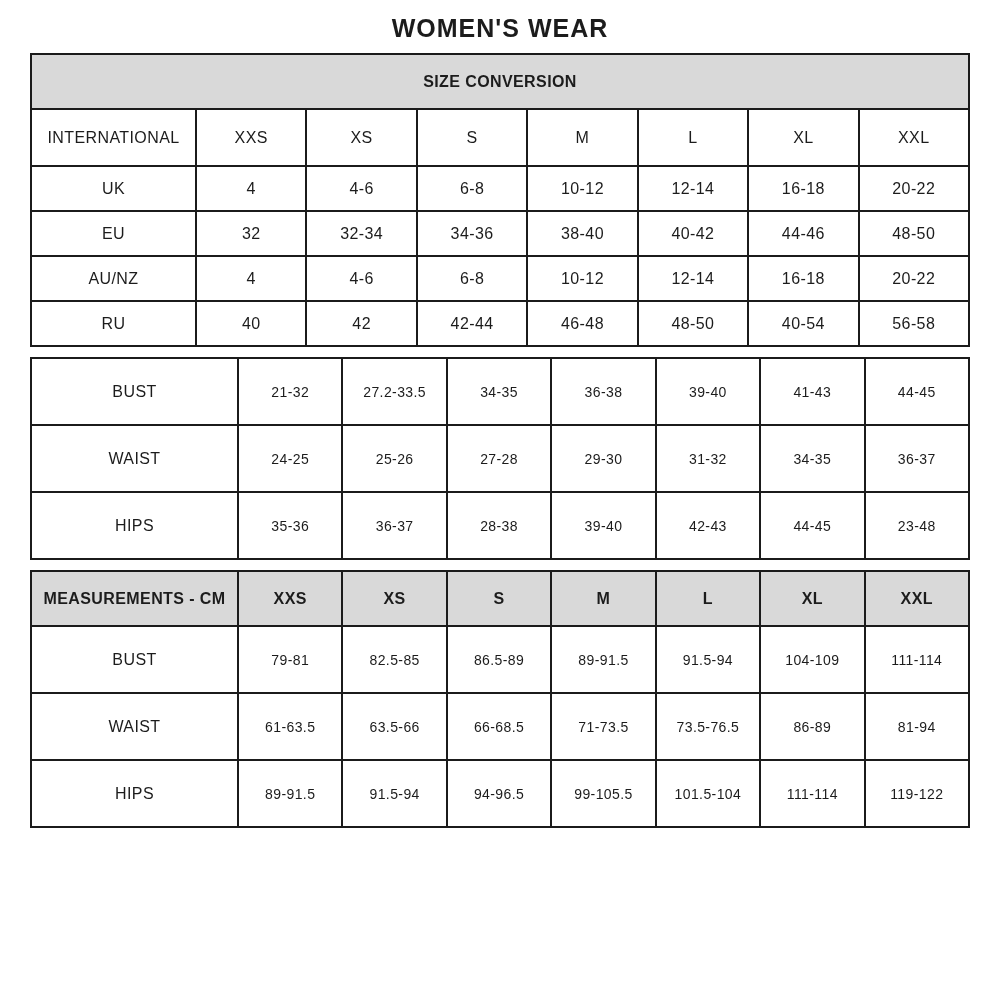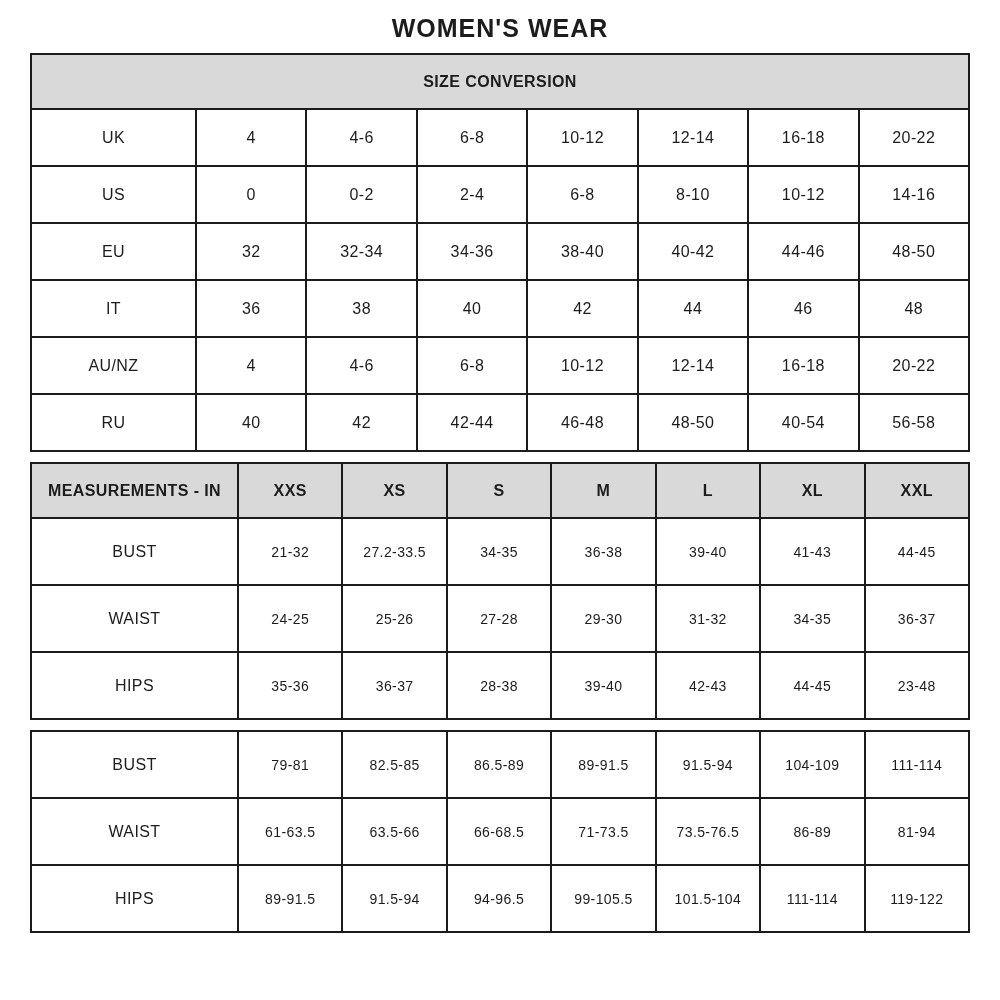--- a/index.html
+++ b/index.html
@@ -41,21 +41,21 @@
   }
   
   .section-header td, .section-header th {
     background: #d9d9d9;
     font-weight: 700;
     font-size: 16px;
     height: 55px;
   }
   
   .size-table .head-row td { height: 57px; font-size: 16px; }
-  .size-table .data-row td { height: 57px; font-size: 16px; }
+  .size-table .data-row td { height: 45px; font-size: 16px; }
   
   .meas-table .data-row td { height: 67px; font-size: 14px; }
   .meas-table .data-row td.row-label { font-size: 16px; }
 </style>
 </head>
 <body>
 
 <div class="page">
 
   <div class="page-title">WOMEN'S WEAR</div>
@@ -67,62 +67,52 @@
         <col>
         <col>
         <col>
         <col>
         <col>
         <col>
     </colgroup>
     <tbody>
       <tr class="section-header">
         <td colspan="8">SIZE CONVERSION</td>
+      </tr>
+      <tr class="head-row">
+        <td>INTERNATIONAL</td>
+        <td>XXS</td>
+        <td>XS</td>
+        <td>S</td>
+        <td>M</td>
+        <td>L</td>
+        <td>XL</td>
+        <td>XXL</td>
       </tr>
       <tr class="data-row">
         <td class="row-label">UK</td>
         <td>4</td>
         <td>4-6</td>
         <td>6-8</td>
         <td>10-12</td>
         <td>12-14</td>
         <td>16-18</td>
         <td>20-22</td>
       </tr>
       <tr class="data-row">
-        <td class="row-label">US</td>
-        <td>0</td>
-        <td>0-2</td>
-        <td>2-4</td>
-        <td>6-8</td>
-        <td>8-10</td>
-        <td>10-12</td>
-        <td>14-16</td>
-      </tr>
-      <tr class="data-row">
         <td class="row-label">EU</td>
         <td>32</td>
         <td>32-34</td>
         <td>34-36</td>
         <td>38-40</td>
         <td>40-42</td>
         <td>44-46</td>
         <td>48-50</td>
       </tr>
       <tr class="data-row">
-        <td class="row-label">IT</td>
-        <td>36</td>
-        <td>38</td>
-        <td>40</td>
-        <td>42</td>
-        <td>44</td>
-        <td>46</td>
-        <td>48</td>
-      </tr>
-      <tr class="data-row">
         <td class="row-label">AU/NZ</td>
         <td>4</td>
         <td>4-6</td>
         <td>6-8</td>
         <td>10-12</td>
         <td>12-14</td>
         <td>16-18</td>
         <td>20-22</td>
       </tr>
       <tr class="data-row">
@@ -143,30 +133,20 @@
       <col style="width:207px">
       <col>
         <col>
         <col>
         <col>
         <col>
         <col>
         <col>
     </colgroup>
     <tbody>
-      <tr class="section-header">
-        <td>MEASUREMENTS - IN</td>
-        <td>XXS</td>
-        <td>XS</td>
-        <td>S</td>
-        <td>M</td>
-        <td>L</td>
-        <td>XL</td>
-        <td>XXL</td>
-      </tr>
       <tr class="data-row">
         <td class="row-label">BUST</td>
         <td>21-32</td>
         <td>27.2-33.5</td>
         <td>34-35</td>
         <td>36-38</td>
         <td>39-40</td>
         <td>41-43</td>
         <td>44-45</td>
       </tr>
@@ -198,20 +178,30 @@
       <col style="width:207px">
       <col>
         <col>
         <col>
         <col>
         <col>
         <col>
         <col>
     </colgroup>
     <tbody>
+      <tr class="section-header">
+        <td>MEASUREMENTS - CM</td>
+        <td>XXS</td>
+        <td>XS</td>
+        <td>S</td>
+        <td>M</td>
+        <td>L</td>
+        <td>XL</td>
+        <td>XXL</td>
+      </tr>
       <tr class="data-row">
         <td class="row-label">BUST</td>
         <td>79-81</td>
         <td>82.5-85</td>
         <td>86.5-89</td>
         <td>89-91.5</td>
         <td>91.5-94</td>
         <td>104-109</td>
         <td>111-114</td>
       </tr>

